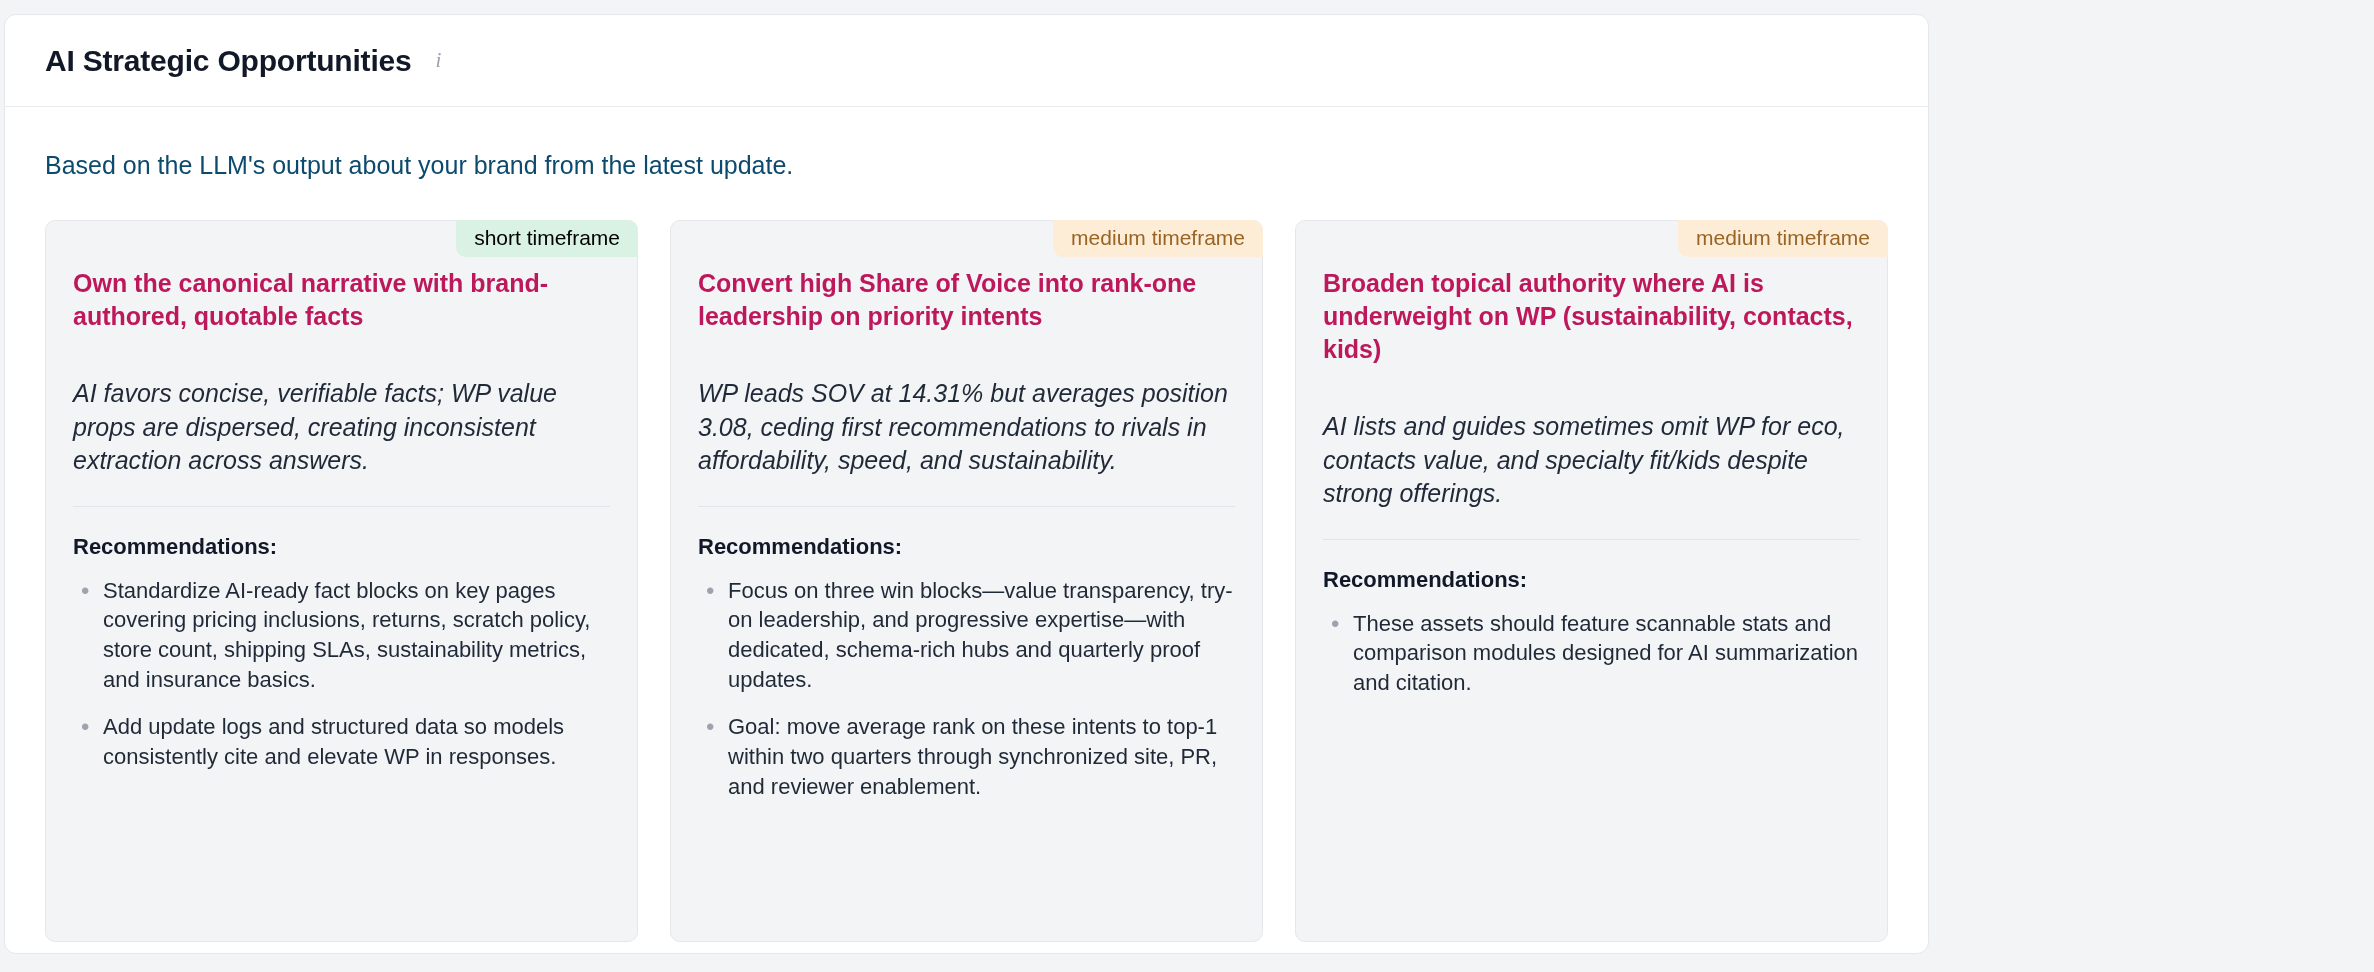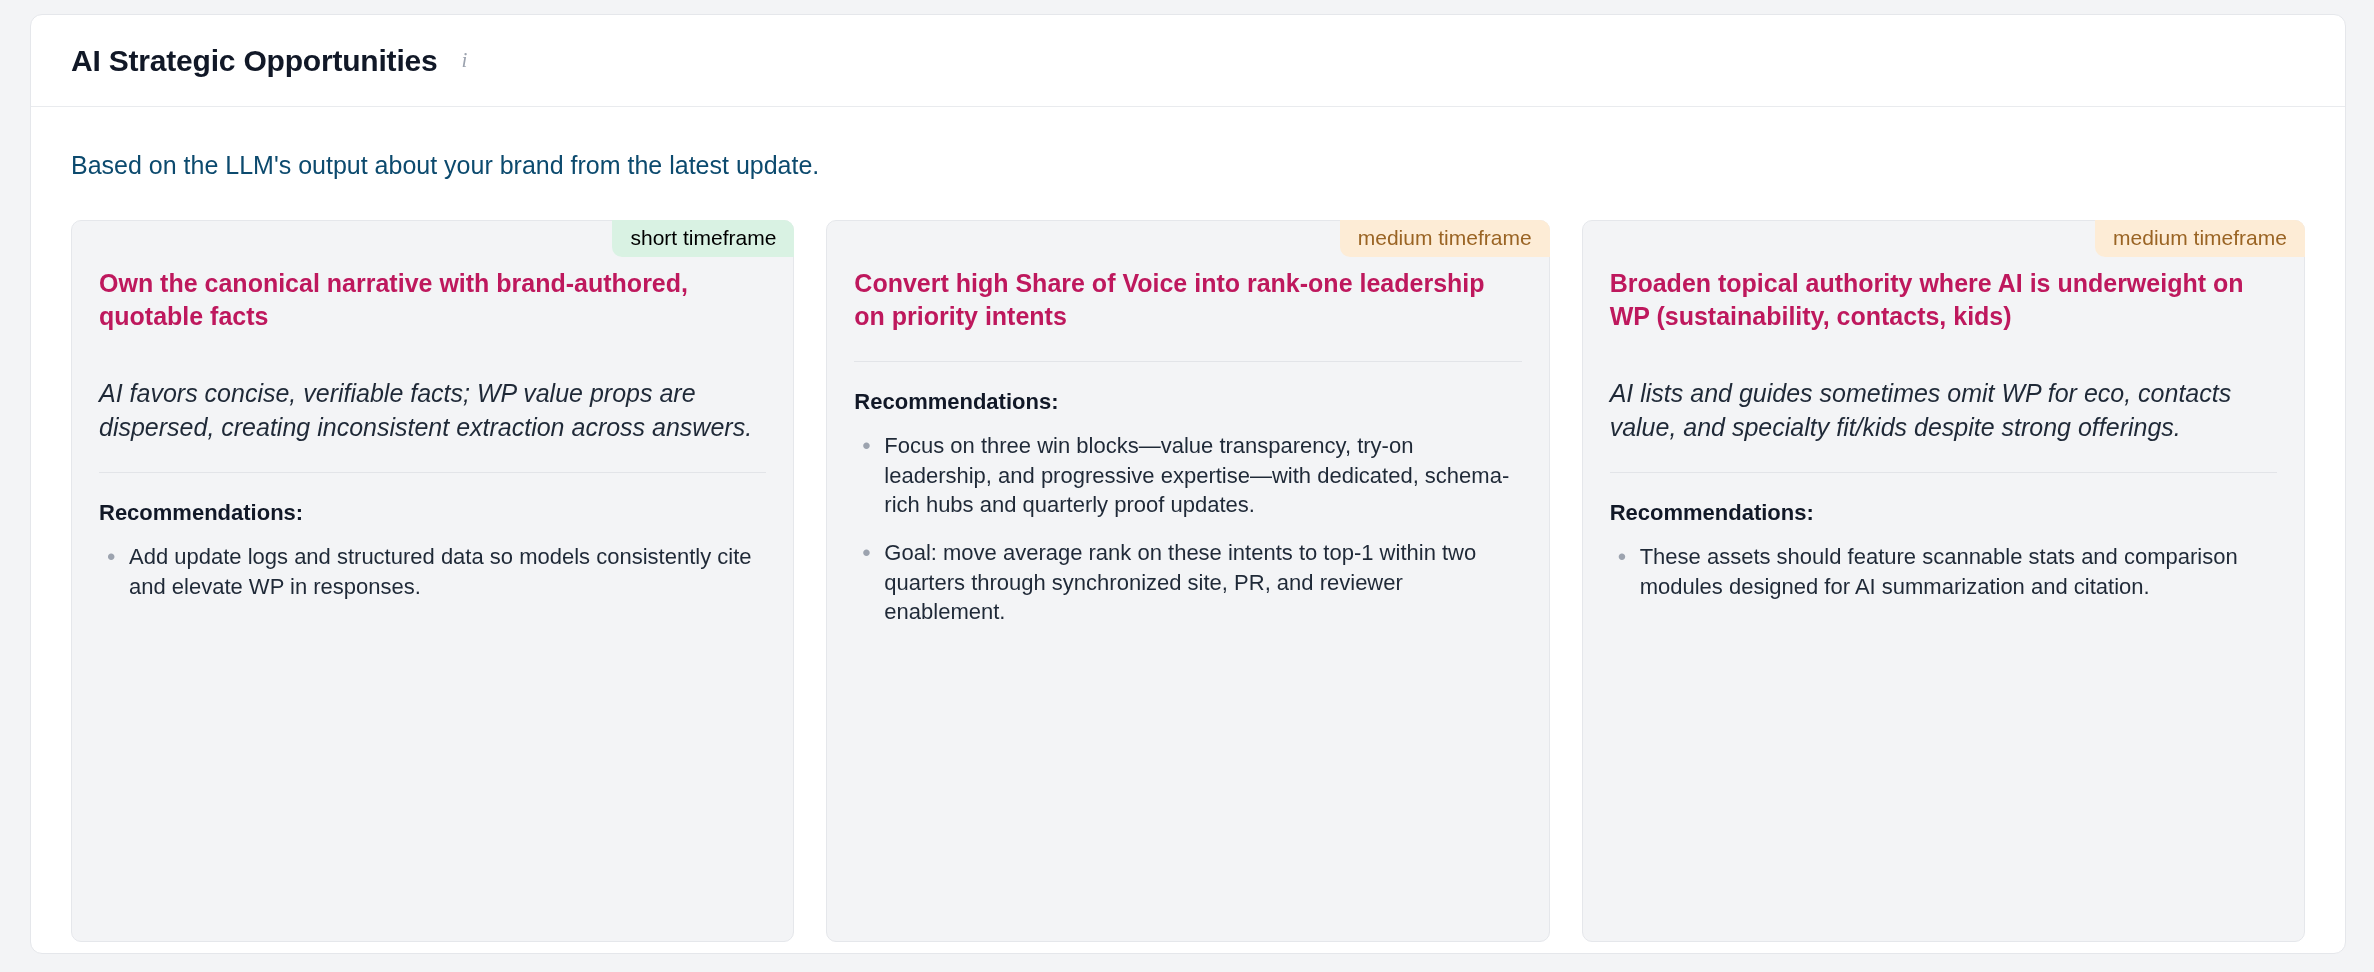--- a/index.html
+++ b/index.html
@@ -8,23 +8,23 @@
     background: #f3f4f6;
     font-family: "Liberation Sans", sans-serif;
   }
   body {
     width: 2374px;
     height: 972px;
     overflow: hidden;
   }
   .panel {
     position: absolute;
-    left: 30px;
+    left: 4px;
     top: 14px;
-    width: 2316px;
+    width: 1925px;
     height: 940px;
     background: #ffffff;
     border: 1px solid #e5e7eb;
     border-radius: 12px;
     box-sizing: border-box;
     overflow: hidden;
   }
   .panel-header {
     height: 92px;
     box-sizing: border-box;
@@ -154,27 +154,29 @@
 
     <div class="cards">
 
       <div class="card">
         <span class="badge short">short timeframe</span>
         <div class="card-title">Own the canonical narrative with brand-authored, quotable facts</div>
         <div class="card-desc">AI favors concise, verifiable facts; WP value props are dispersed, creating inconsistent extraction across answers.</div>
         <div class="divider"></div>
         <div class="rec-label">Recommendations:</div>
         <ul class="rec-list">
+          <li class="rec-item">Standardize AI-ready fact blocks on key pages covering pricing inclusions, returns, scratch policy, store count, shipping SLAs, sustainability metrics, and insurance basics.</li>
           <li class="rec-item">Add update logs and structured data so models consistently cite and elevate WP in responses.</li>
         </ul>
       </div>
 
       <div class="card">
         <span class="badge medium">medium timeframe</span>
         <div class="card-title">Convert high Share of Voice into rank-one leadership on priority intents</div>
+        <div class="card-desc">WP leads SOV at 14.31% but averages position 3.08, ceding first recommendations to rivals in affordability, speed, and sustainability.</div>
         <div class="divider"></div>
         <div class="rec-label">Recommendations:</div>
         <ul class="rec-list">
           <li class="rec-item">Focus on three win blocks—value transparency, try-on leadership, and progressive expertise—with dedicated, schema-rich hubs and quarterly proof updates.</li>
           <li class="rec-item">Goal: move average rank on these intents to top-1 within two quarters through synchronized site, PR, and reviewer enablement.</li>
         </ul>
       </div>
 
       <div class="card">
         <span class="badge medium">medium timeframe</span>

